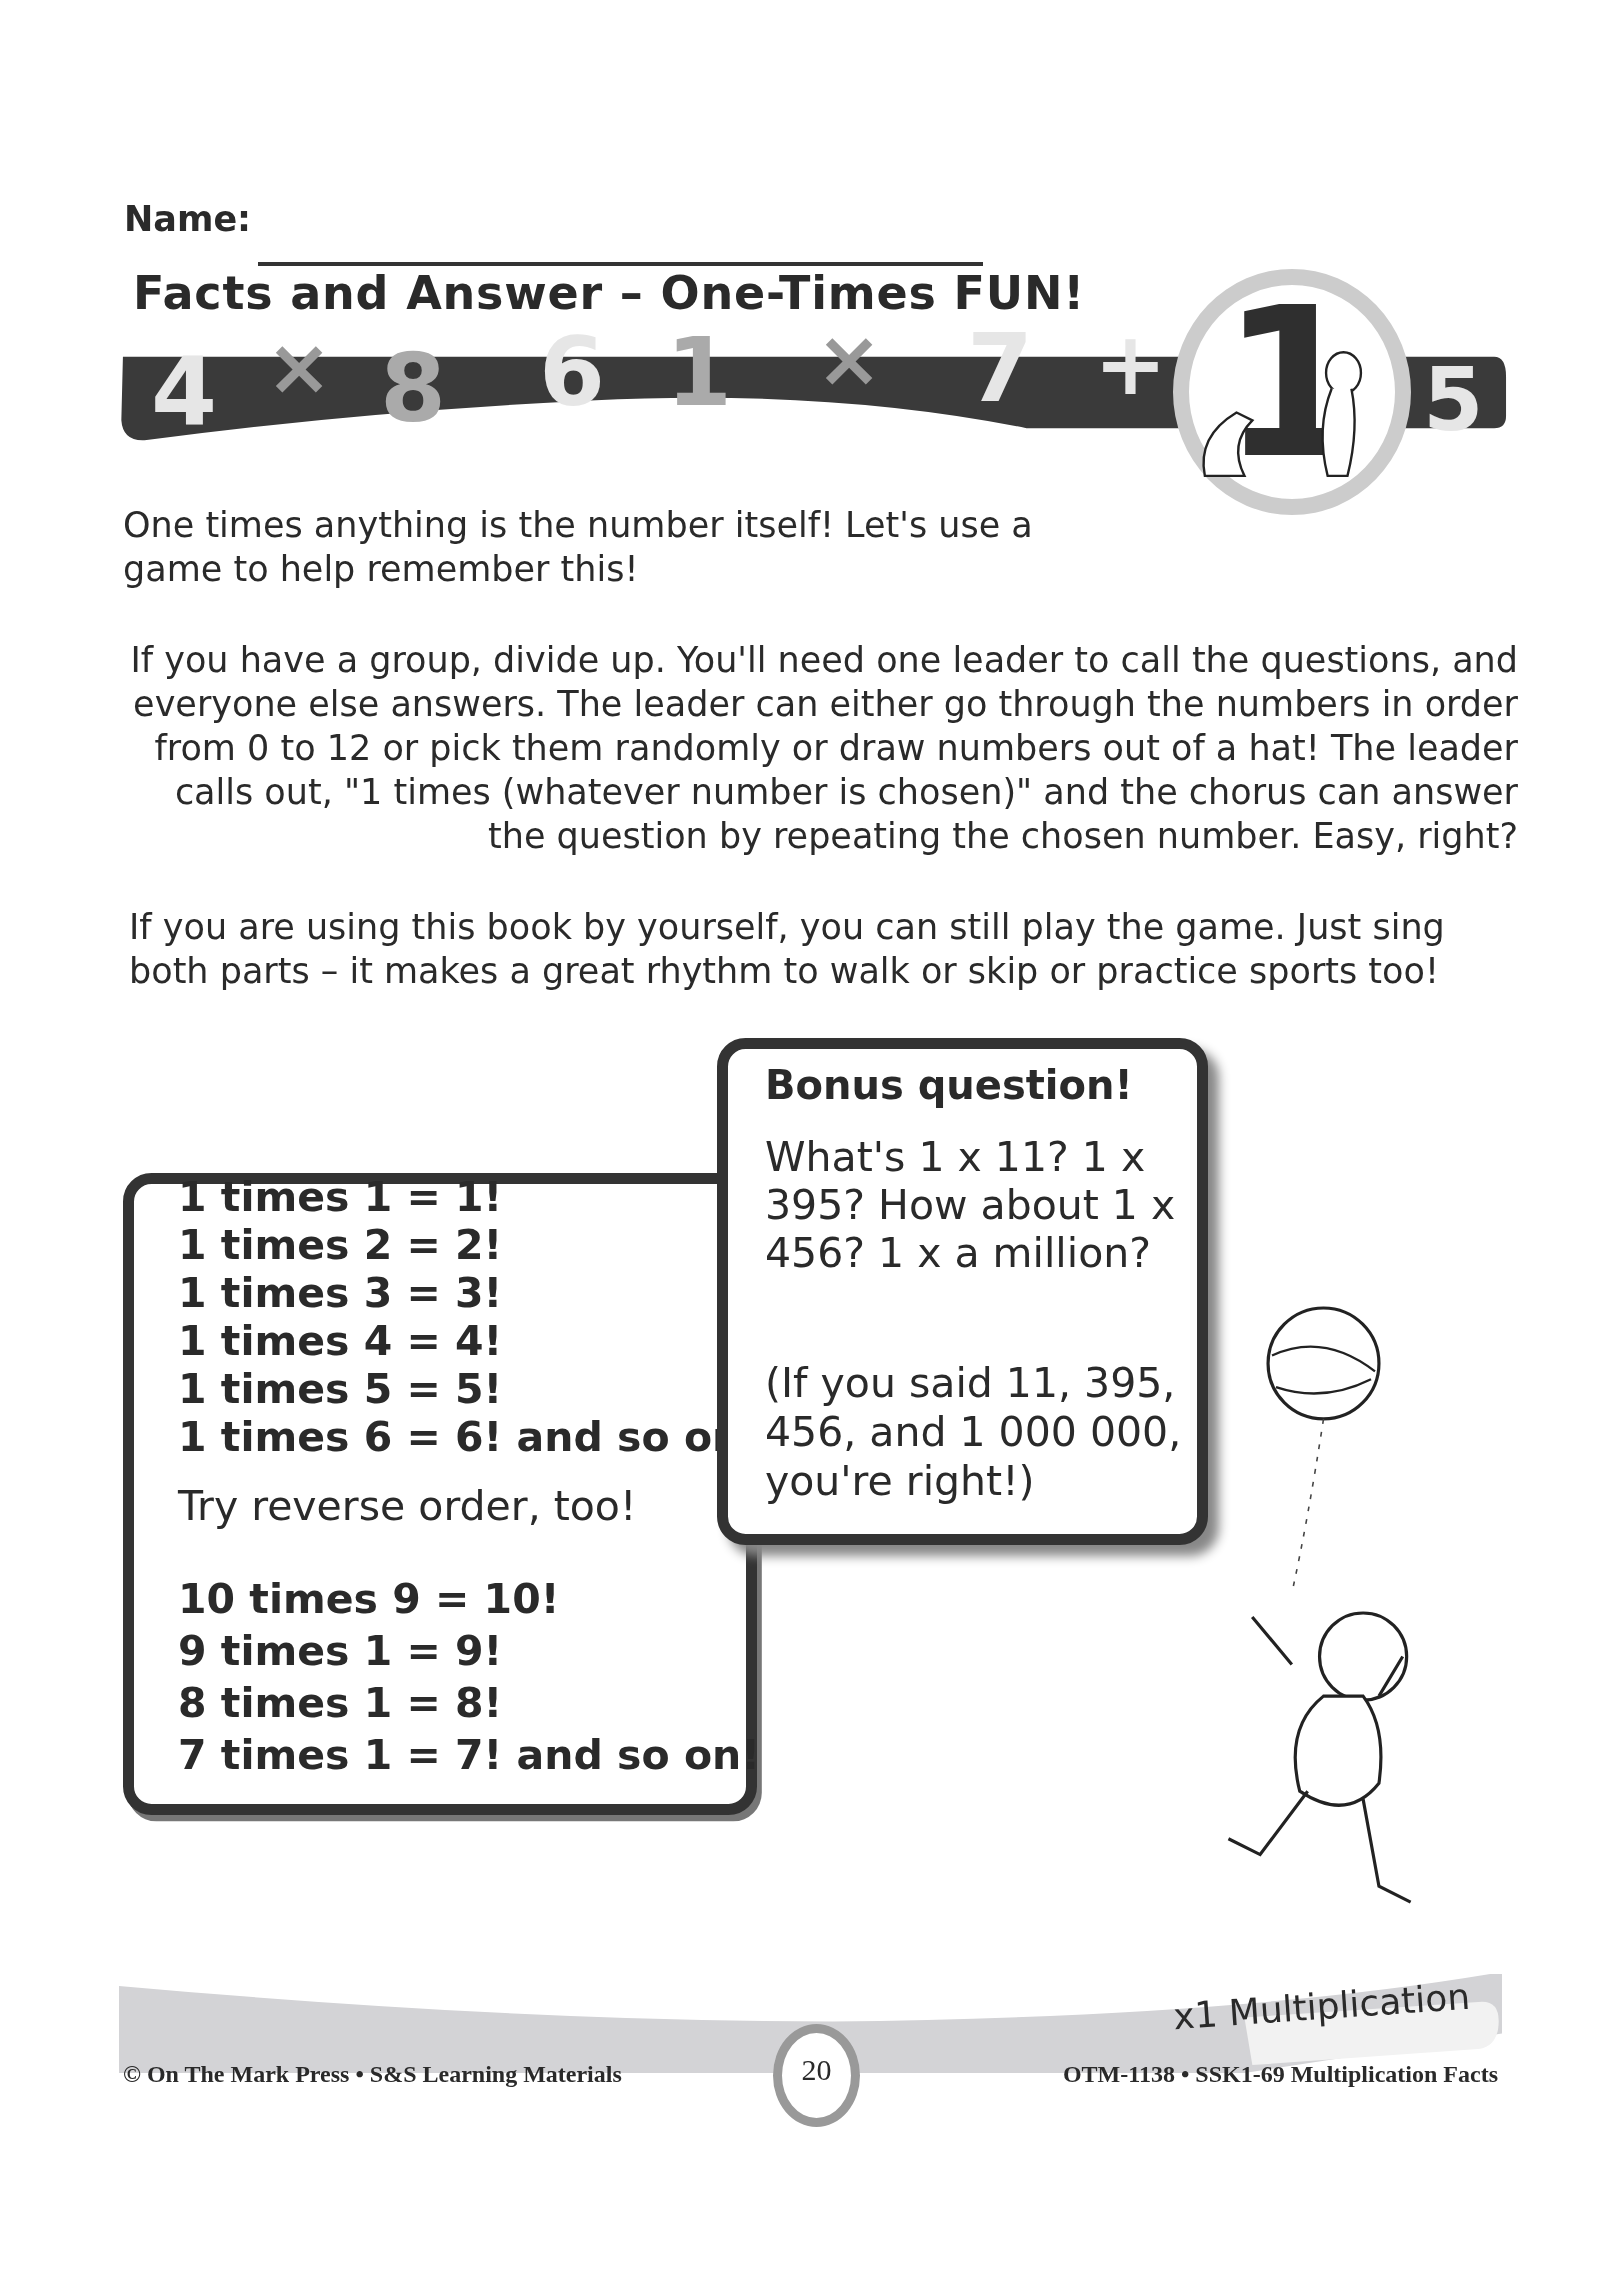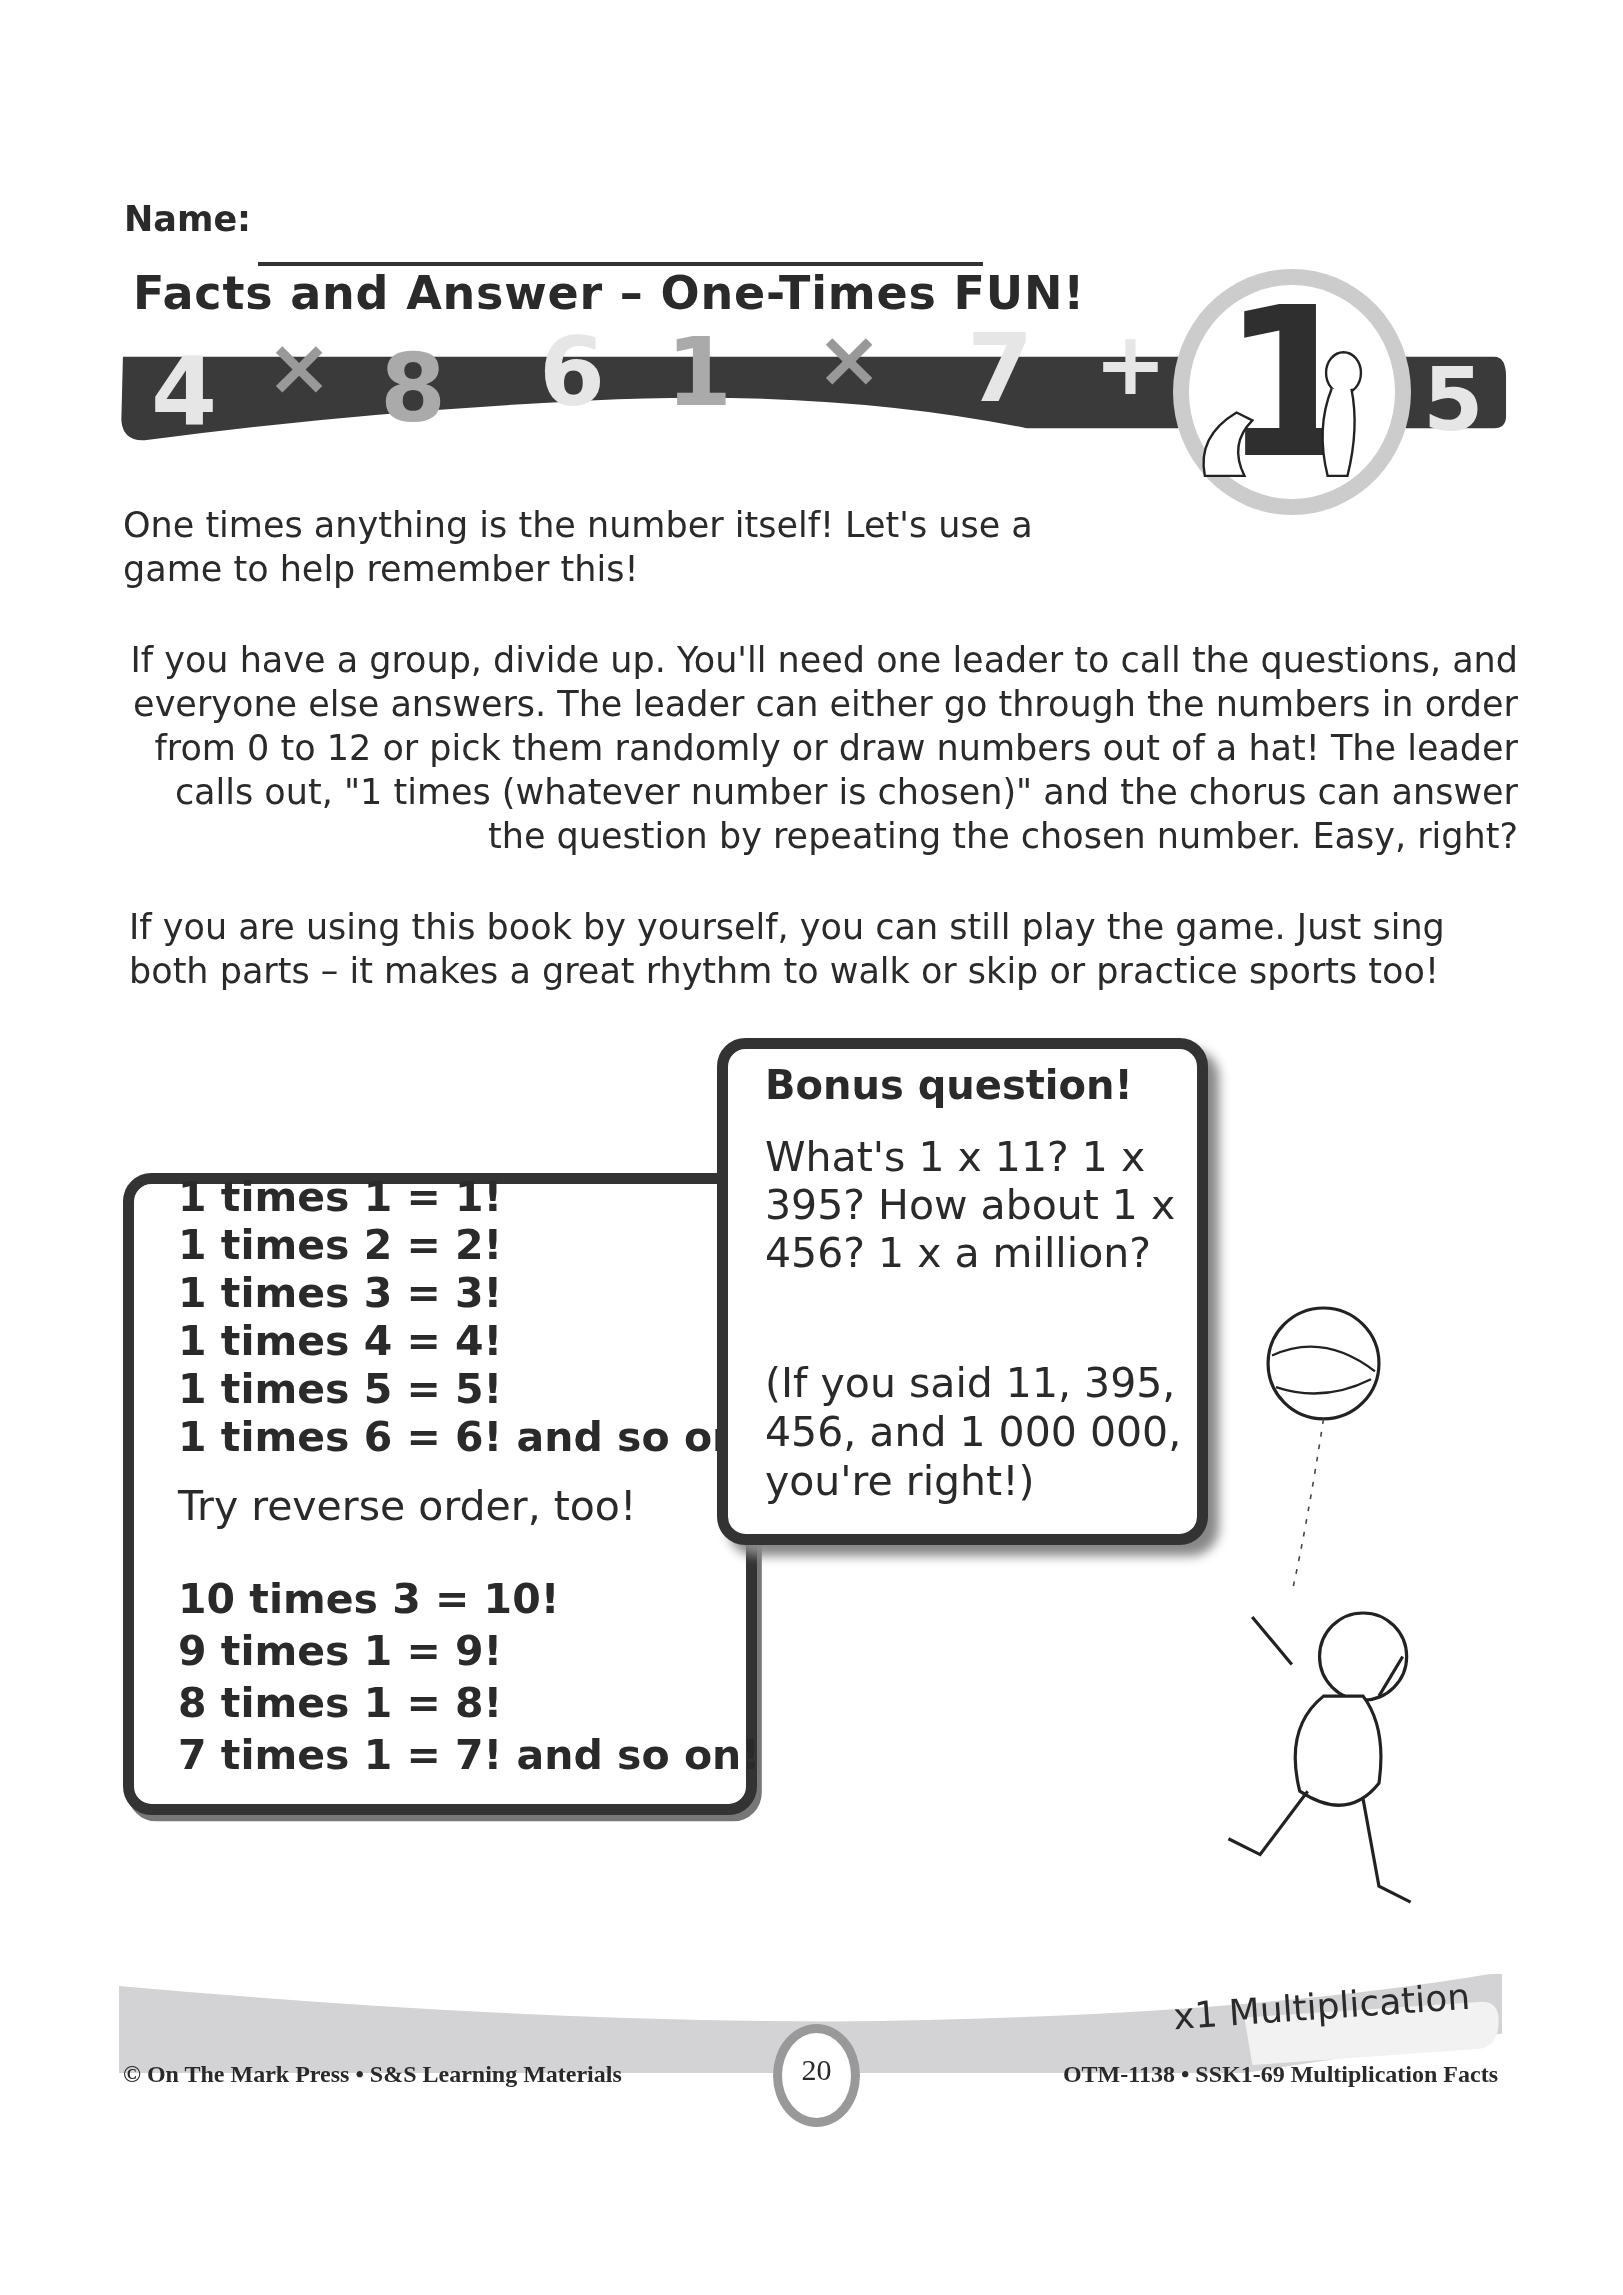--- a/index.html
+++ b/index.html
@@ -72,21 +72,21 @@
 <div class="abs facts">
   <div>1 times 1 = 1!</div>
   <div>1 times 2 = 2!</div>
   <div>1 times 3 = 3!</div>
   <div>1 times 4 = 4!</div>
   <div>1 times 5 = 5!</div>
   <div>1 times 6 = 6! and so on!</div>
 </div>
 <div class="abs try">Try reverse order, too!</div>
 <div class="abs facts2">
-  <div>10 times 3 = 10!</div>
+  <div>10 times 9 = 10!</div>
   <div>9 times 1 = 9!</div>
   <div>8 times 1 = 8!</div>
   <div>7 times 1 = 7! and so on!</div>
 </div>
 
 <div class="abs box-right"></div>
 <div class="abs bonus-title">Bonus question!</div>
 <div class="abs bonus-q">What's 1 x 11? 1 x 395? How about 1 x 456? 1 x a million?</div>
 <div class="abs bonus-a">(If you said 11, 395, 456, and 1 000 000, you're right!)</div>
 

